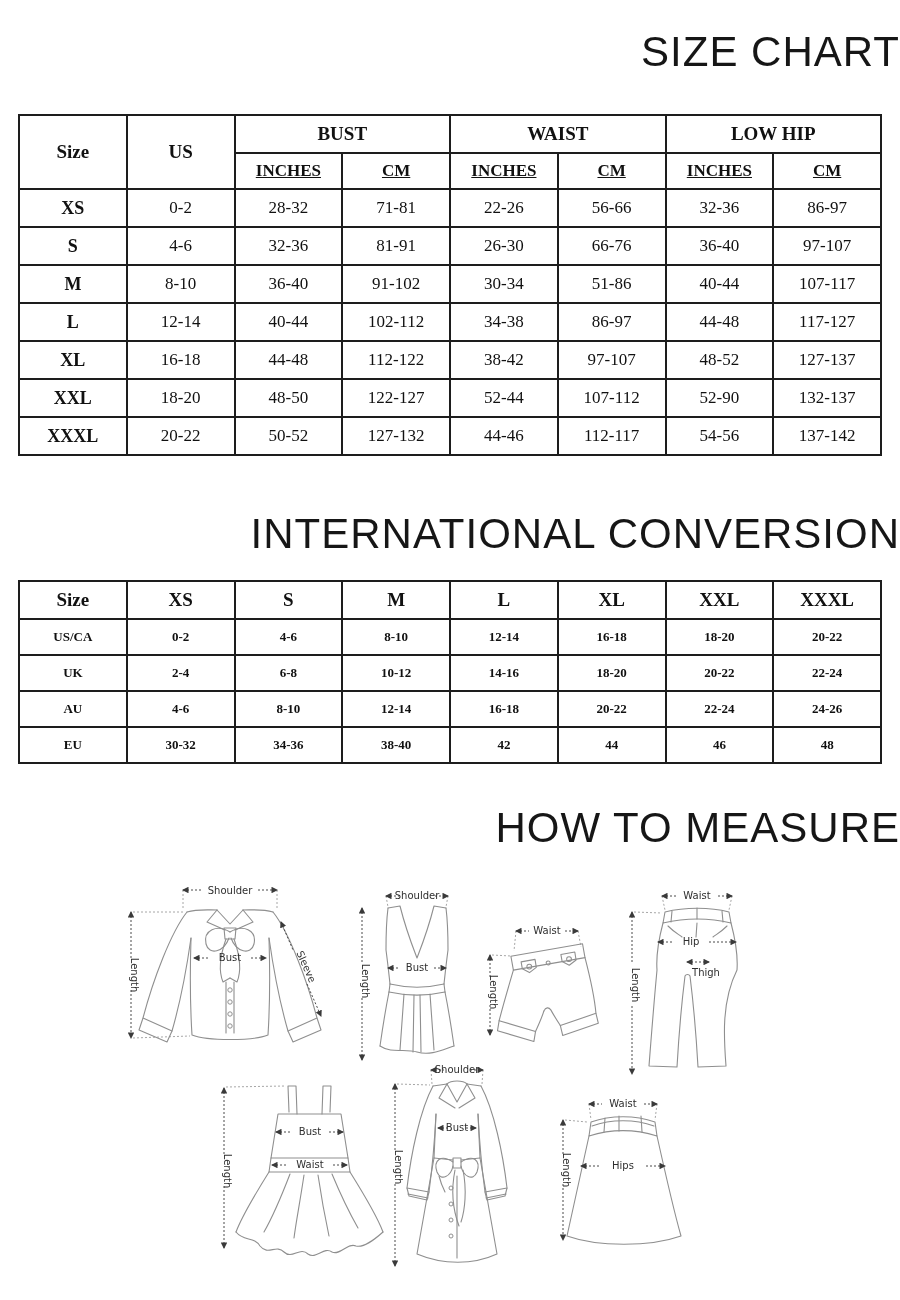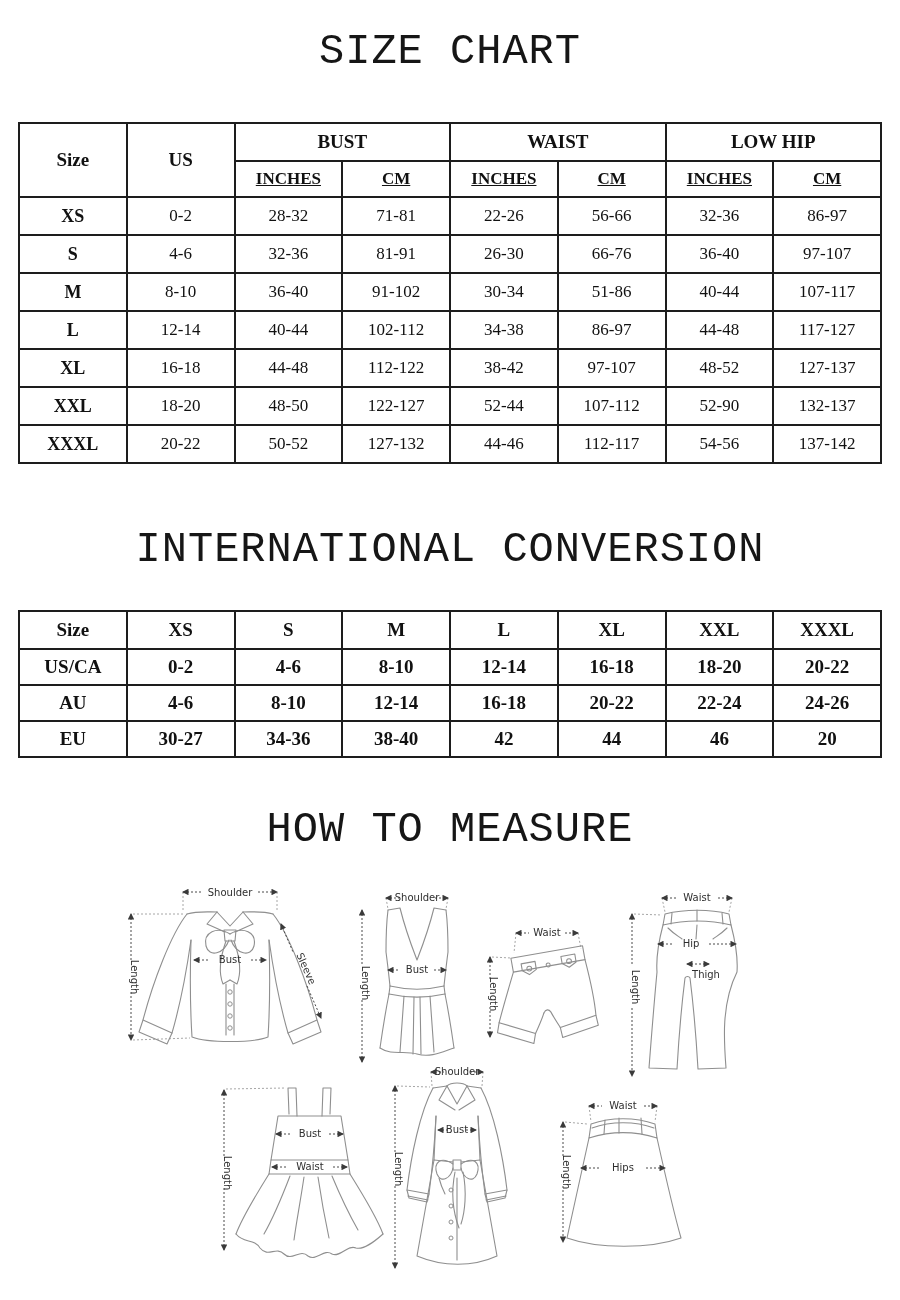--- a/index.html
+++ b/index.html
@@ -1,34 +1,34 @@
 <!DOCTYPE html>
 <html><head>
 <meta charset="utf-8">
 <style>
   html,body{margin:0;padding:0;background:#ffffff;}
   .page{width:900px;height:1300px;margin:0 auto;background:#fff;overflow:hidden;}
-  .page-title{margin:0;text-align:center;font-family:Liberation Mono, monospace;
+  .page-title{margin:0;text-align:right;font-family:Liberation Sans, sans-serif;
     font-weight:400;font-size:42px;letter-spacing:1px;color:#161616;line-height:1.05;}
   #title1{padding-top:30px;padding-bottom:40px;}
-  #title2{padding-top:56px;padding-bottom:30px;}
+  #title2{padding-top:56px;padding-bottom:24px;}
   #title3{padding-top:42px;padding-bottom:0;}
 
-  table.sizes{width:864px;margin:8px auto;border-collapse:collapse;table-layout:fixed;
+  table.sizes{width:864px;margin:0 auto;border-collapse:collapse;table-layout:fixed;
     font-family:"Liberation Serif",serif;color:#111;}
   table.sizes th, table.sizes td{border:2px solid #1d1d1d;text-align:center;
     vertical-align:middle;padding:0;}
   
   #sizeChart th{font-size:19px;font-weight:700;height:36px;}
   #sizeChart td{font-size:17px;font-weight:400;height:36px;}
   #sizeChart td.rowhead{font-size:18px;font-weight:700;}
   #sizeChart tr.subhead th{font-size:17px;height:34px;text-decoration:underline;}
   
   #convChart th{font-size:19px;font-weight:700;height:36px;}
-  #convChart td{font-size:19px;font-weight:700;height:34px;}
+  #convChart td{font-size:13px;font-weight:700;height:34px;}
 
   .measure-area{position:relative;width:900px;height:436px;margin-top:12px;}
   .measure-area svg{position:absolute;overflow:visible;}
   .oline{fill:none;stroke:#8f8f8f;stroke-width:1.1;stroke-linecap:round;stroke-linejoin:round;}
   .mline{fill:none;stroke:#4a4a4a;stroke-width:1;stroke-dasharray:2 2;}
   .tick{fill:none;stroke:#8f8f8f;stroke-width:0.8;stroke-dasharray:2 2;}
   .mlabel{font-family:"DejaVu Sans","Liberation Sans",sans-serif;font-size:10px;fill:#2e2e2e;}
   .btn{fill:none;stroke:#8f8f8f;stroke-width:1;}
 </style>
 </head>
@@ -154,38 +154,48 @@
         <td>US/CA</td>
         <td>0-2</td>
         <td>4-6</td>
         <td>8-10</td>
         <td>12-14</td>
         <td>16-18</td>
         <td>18-20</td>
         <td>20-22</td>
       </tr>
       <tr>
+        <td>UK</td>
+        <td>2-4</td>
+        <td>6-8</td>
+        <td>10-12</td>
+        <td>14-16</td>
+        <td>18-20</td>
+        <td>20-22</td>
+        <td>22-24</td>
+      </tr>
+      <tr>
         <td>AU</td>
         <td>4-6</td>
         <td>8-10</td>
         <td>12-14</td>
         <td>16-18</td>
         <td>20-22</td>
         <td>22-24</td>
         <td>24-26</td>
       </tr>
       <tr>
         <td>EU</td>
-        <td>30-27</td>
+        <td>30-32</td>
         <td>34-36</td>
         <td>38-40</td>
         <td>42</td>
         <td>44</td>
         <td>46</td>
-        <td>20</td>
+        <td>48</td>
       </tr>
     </tbody>
   </table>
 
   <h1 class="page-title" id="title3">HOW TO MEASURE</h1>
 
   <div class="measure-area">
 
     <svg style="left:95px;top:6px" width="250" height="205" viewBox="0 0 250 205">
       <path class="oline" d="M122,42 L135,56 L148,42"></path>

